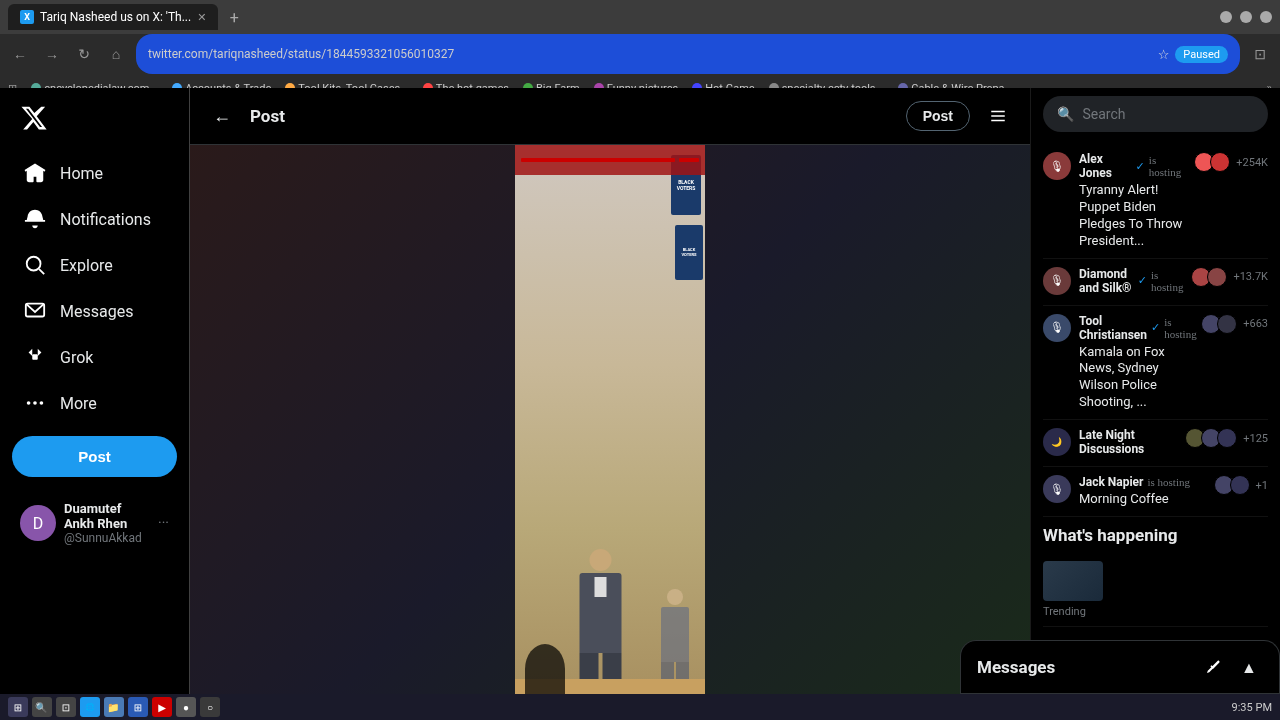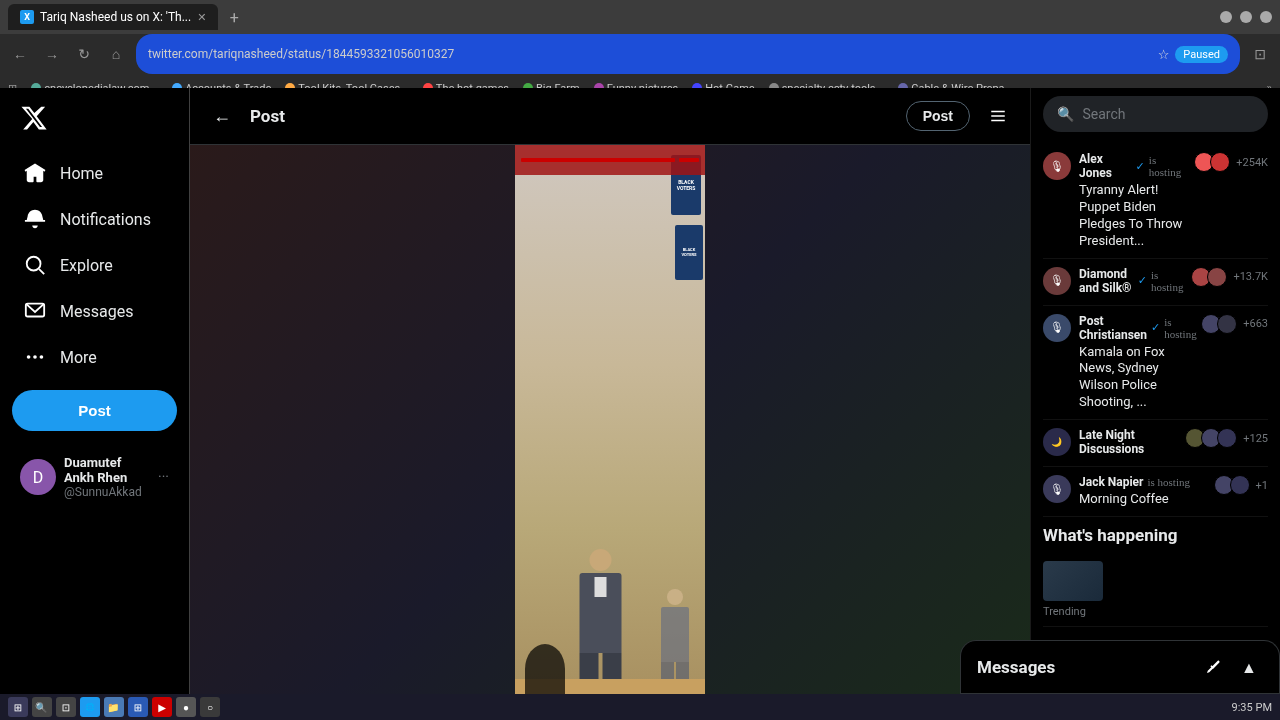--- a/index.html
+++ b/index.html
@@ -487,20 +487,29 @@
     <div class="nav-item">
       <span class="nav-icon">
         <svg viewBox="0 0 24 24" fill="none" stroke="white" stroke-width="2" width="22" height="22">
           <rect x="2" y="4" width="20" height="14" rx="2"></rect>
           <polyline points="2,4 12,13 22,4"></polyline>
         </svg>
       </span>
       <span>Messages</span>
     </div>
 
+    <div class="nav-item">
+      <span class="nav-icon">
+        <svg viewBox="0 0 24 24" fill="white" width="22" height="22">
+          <path d="M9 3L5 7l4 4M15 3l4 4-4 4M9 17l-4 4 4-4M15 17l4 4-4-4"></path>
+          <rect x="9" y="9" width="6" height="6" rx="1" fill="white"></rect>
+        </svg>
+      </span>
+      <span>Grok</span>
+    </div>
 
 
     <div class="nav-item">
       <span class="nav-icon">
         <svg viewBox="0 0 24 24" fill="white" width="22" height="22">
           <circle cx="5" cy="12" r="2"></circle>
             <circle cx="12" cy="12" r="2"></circle>
             <circle cx="19" cy="12" r="2"></circle>
         </svg>
       </span>
@@ -630,21 +639,21 @@
         <span class="listener-count">+13.7K</span>
       </div>
     </div>
 
     <div class="space-item">
       <div class="space-host-avatar" style="background:#3a4a6a;">
         <span>🎙</span>
       </div>
       <div class="space-info">
         <div class="space-host-line">
-          <span class="space-host-name">Post Christiansen</span>
+          <span class="space-host-name">Tool Christiansen</span>
           <span class="verified-badge">✓</span>
           <span class="hosting-text">is hosting</span>
         </div>
         <div class="space-title">Kamala on Fox News, Sydney Wilson Police Shooting, ...</div>
       </div>
       <div class="listener-pile">
         <div class="listener-avatar" style="background:#446;"></div>
         <div class="listener-avatar" style="background:#334;"></div>
         <span class="listener-count">+663</span>
       </div>

